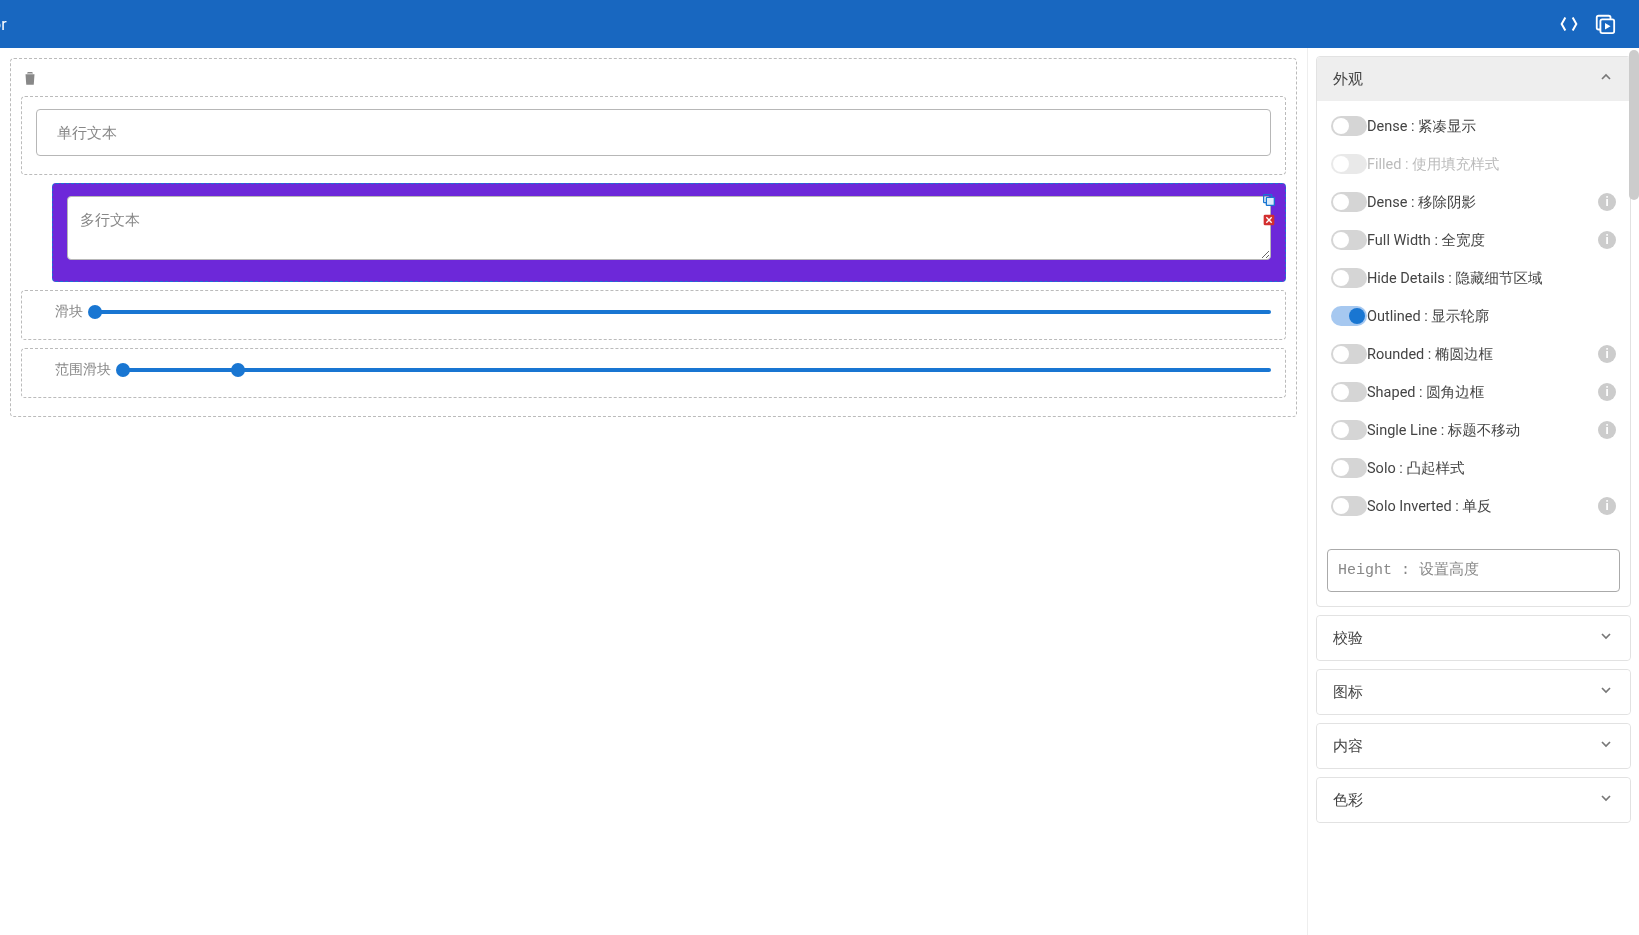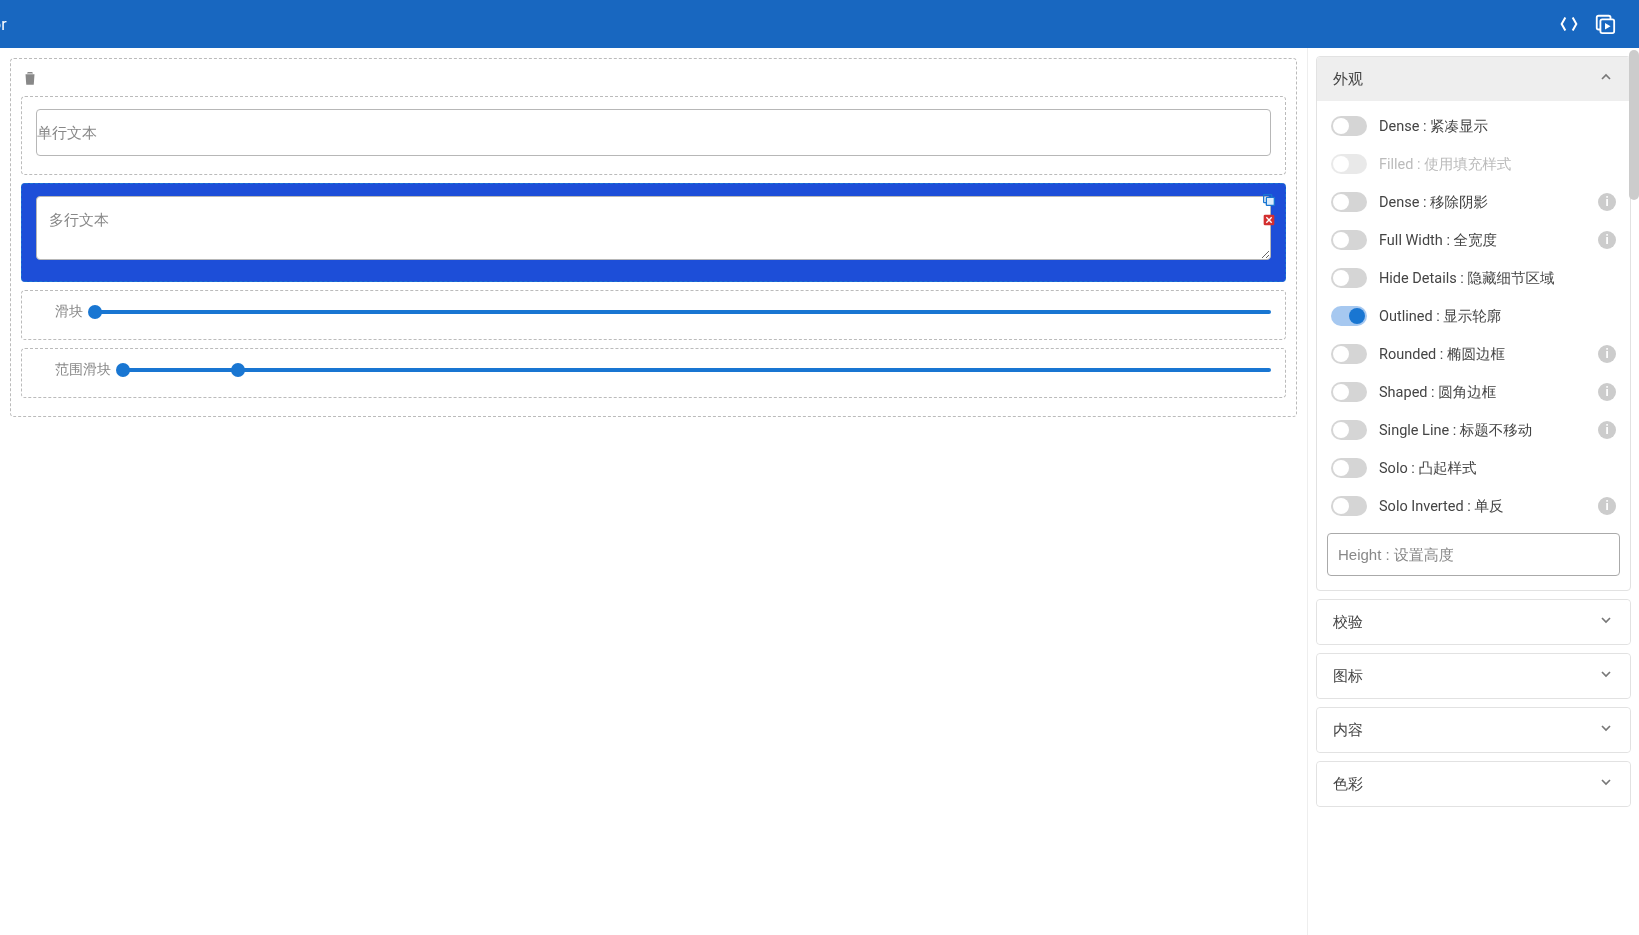--- a/index.html
+++ b/index.html
@@ -39,40 +39,41 @@
   .field-wrapper {
     border: 1px dashed #bbb;
     border-radius: 4px;
     padding: 12px 14px 18px 14px;
     margin-bottom: 8px;
     background: #fff;
     position: relative;
   }
   .field-wrapper.selected {
     border: 1.5px dashed #1976d2;
-    background: #1d4ed8;
+    background: #6d28d9;
+    margin-left: 31px;
   }
   .field-wrapper.selected .field-actions { display: flex; }
   .field-actions {
     display: none;
     position: absolute;
     right: 8px; top: 8px;
     flex-direction: column;
     gap: 4px;
   }
   .field-action { width: 16px; height: 16px; cursor: pointer; }
   .field-action svg { width: 16px; height: 16px; }
   .copy-action { color: #1976d2; }
   .del-action { color: #d32f2f; }
 
   .text-input {
     width: 100%;
     border: 1px solid #b7b7b7;
     border-radius: 4px;
-    padding: 14px 0;
+    padding: 14px 20px;
     font-size: 15px;
     color: #ef4444;
     background: #fff;
   }
   .textarea {
     width: 100%;
     border: 1px solid #b7b7b7;
     border-radius: 4px;
     padding: 14px 12px;
     font-size: 15px;
@@ -100,41 +101,41 @@
     padding: 12px 16px;
     background: #eeeeee;
     font-size: 15px;
     color: #444;
     cursor: pointer;
     border-radius: 4px 4px 0 0;
   }
   .section-header.collapsed-header { background: #fff; border-radius: 4px; }
   .section-chevron { color: #888; }
   .section-body { padding: 6px 10px 14px 10px; }
-  .prop-row { display: flex; align-items: center; padding: 9px 4px; gap: 12px; }
+  .prop-row { display: flex; align-items: center; padding: 9px 4px; }
   .toggle {
     width: 36px; height: 20px; background: #d5d5d5; border-radius: 10px;
     position: relative; cursor: pointer; flex-shrink: 0;
   }
   .toggle::after {
     content: ''; position: absolute; width: 16px; height: 16px; background: #fff;
     border-radius: 50%; top: 2px; left: 2px; transition: all .2s;
   }
   .toggle.on { background: #a6c8f0; }
   .toggle.on::after { left: 18px; background: #1976d2; }
   .prop-label { flex: 1; font-size: 14.5px; color: #444; }
   .prop-label.disabled { color: #bbb; }
   .info-icon {
     width: 18px; height: 18px; background: #ccc; border-radius: 50%;
     display: flex; align-items: center; justify-content: center;
     color: #fff; font-size: 12px; font-weight: bold; cursor: default;
   }
   .panel-input {
     width: 100%; border: 1.5px solid #aaa; border-radius: 4px;
-    padding: 12px 10px; font-size: 15px; color: #666; margin-top: 8px;
+    padding: 12px 10px; font-size: 15px; color: #666; margin-top: 24px; font-family: Liberation Mono, monospace;
   }
   ::placeholder { color: #888; }
 
   
   .body::after {
     content: '';
     position: absolute;
     right: 0;
     top: 50px;
     width: 10px;

